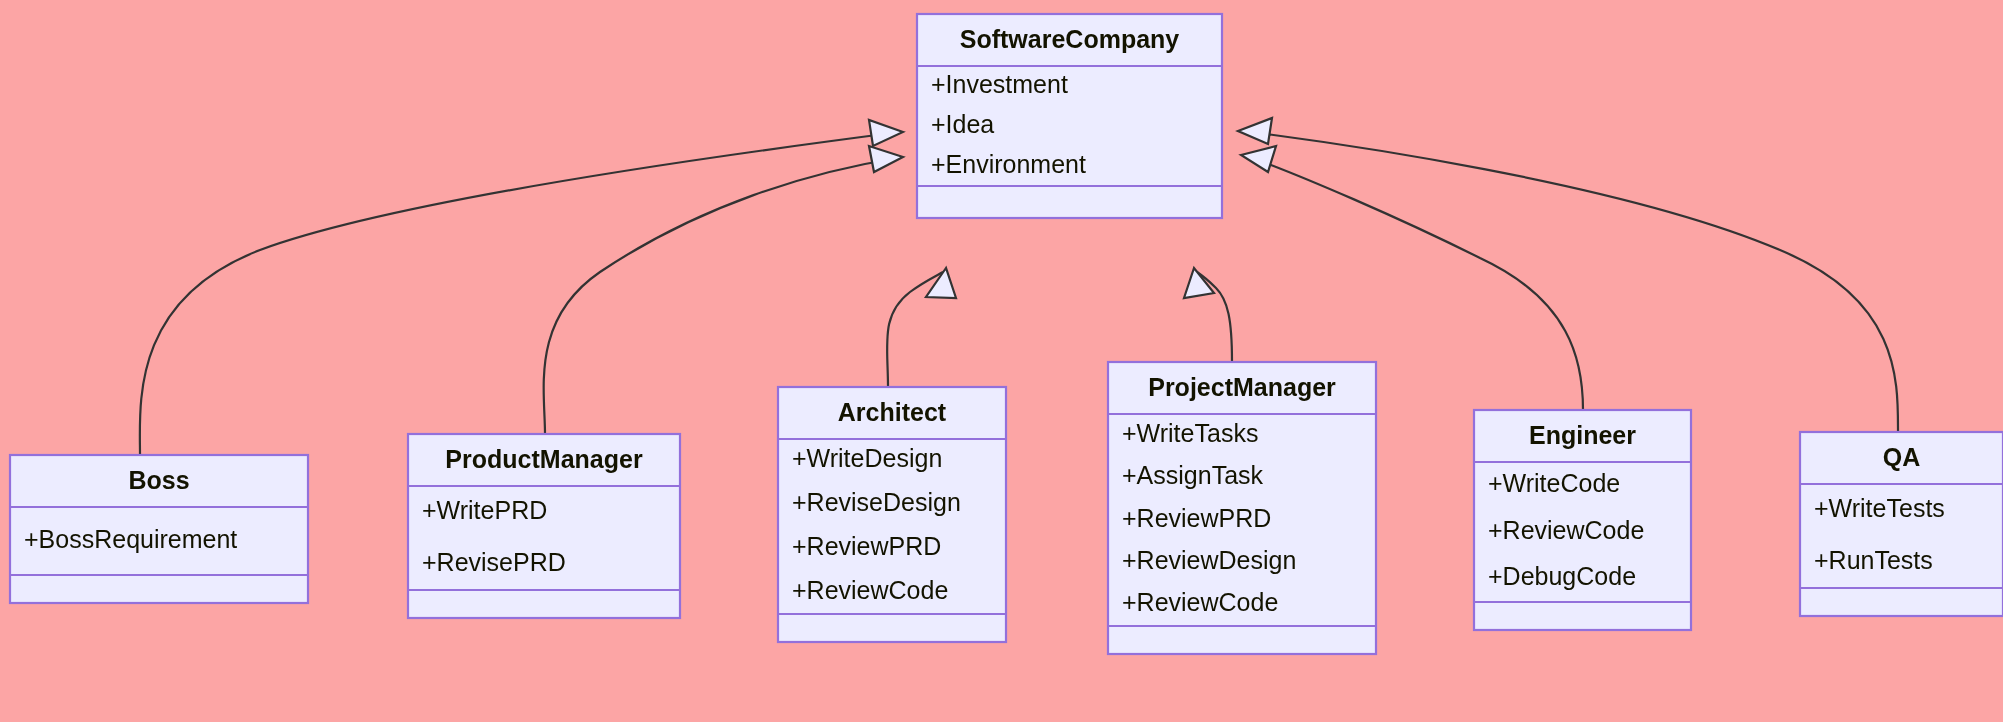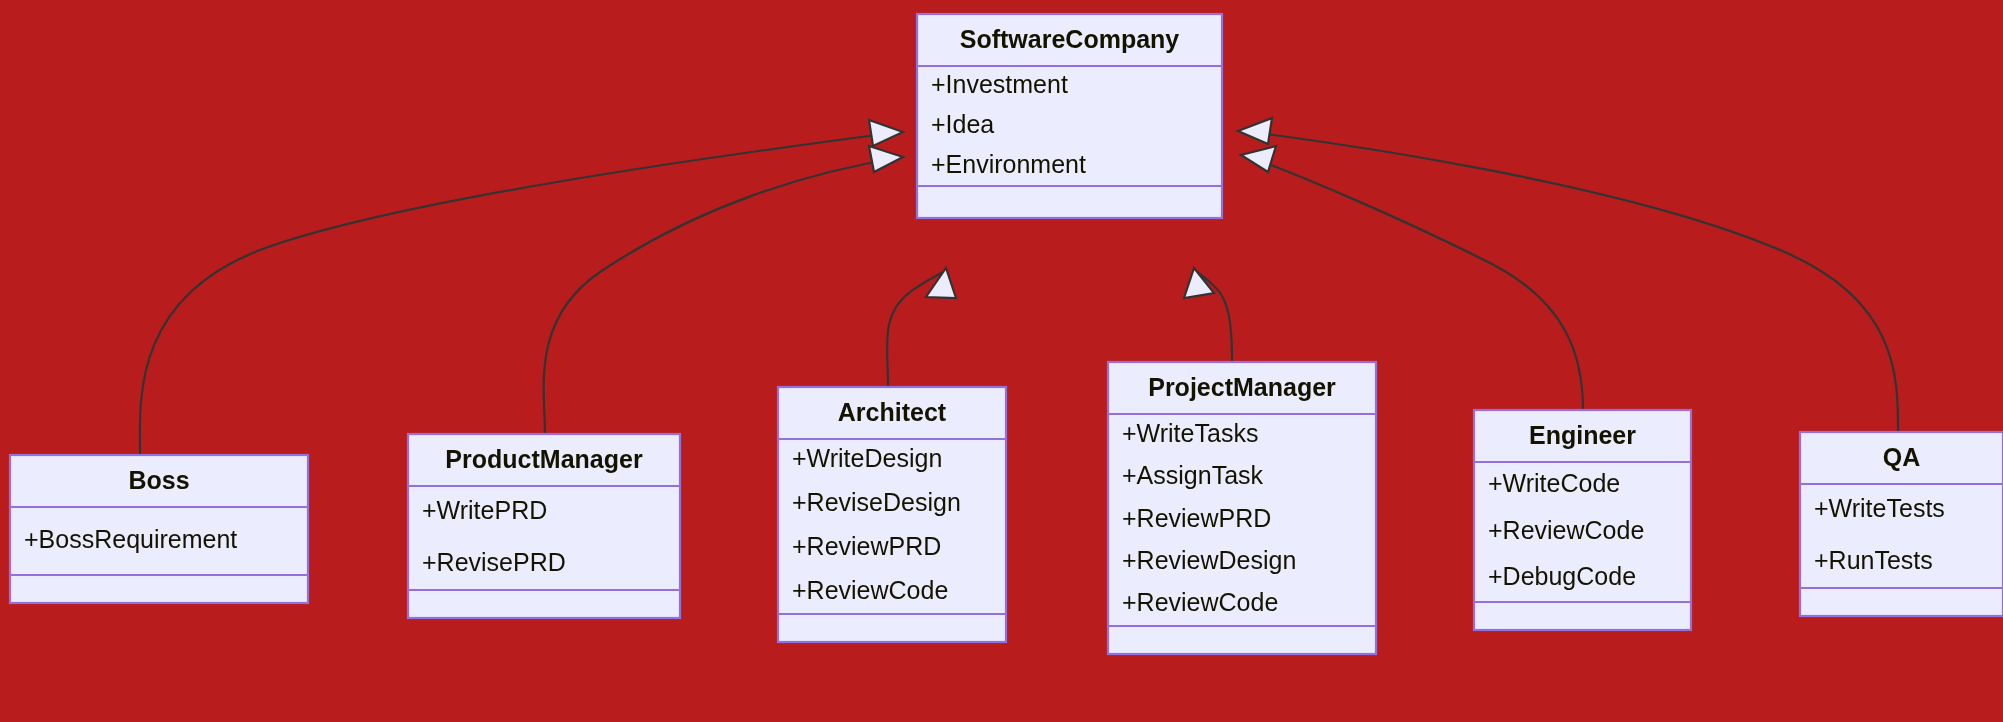--- a/index.html
+++ b/index.html
@@ -10,21 +10,21 @@
   body {
     width: 2003px;
     height: 722px;
     overflow: hidden;
     font-family: "Liberation Sans", sans-serif;
   }
   #diagram-root {
     position: relative;
     width: 2003px;
     height: 722px;
-    background: #b91c1c;
+    background: #fca5a5;
   }
   svg.uml-canvas {
     display: block;
     width: 2003px;
     height: 722px;
   }
   .class-box-rect {
     fill: #ECECFF;
     stroke: #9370DB;
     stroke-width: 2.2;

